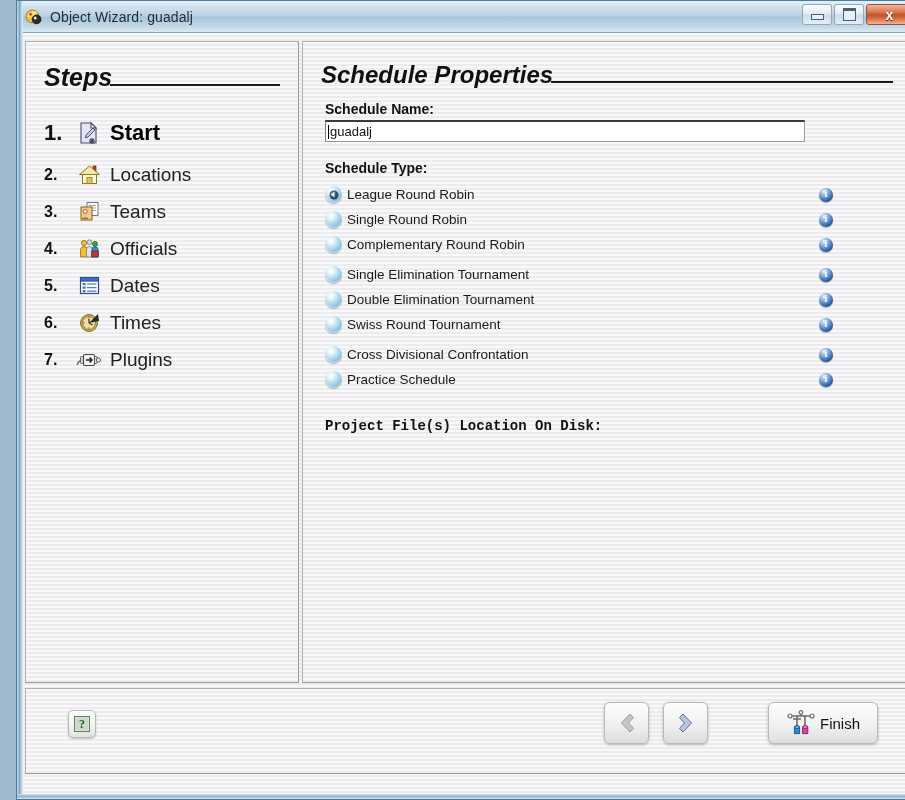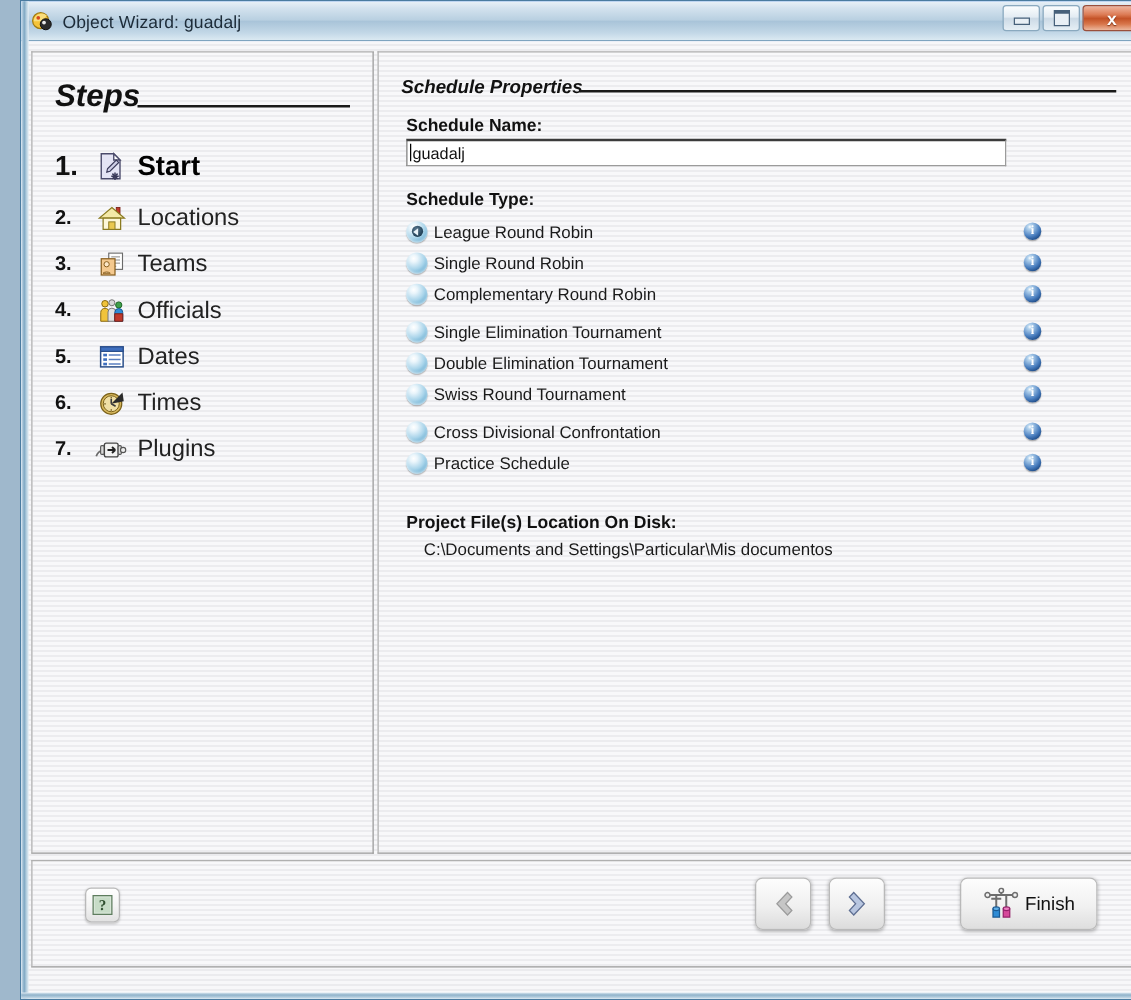--- a/index.html
+++ b/index.html
@@ -160,21 +160,21 @@
     margin-bottom: 6px;
   }
   .hdr-text {
     font-size: 25px;
     font-weight: bold;
     color: #111;
     line-height: 1.05;
     white-space: nowrap;
     font-style: italic;
   }
-  .hdr-text.small { font-size: 15px; }
+  .hdr-text.small { font-size: 24px; }
   .hdr-rule {
     flex: 1;
     height: 0;
     border-bottom: 2px solid #1a1a1a;
     margin-bottom: 4px;
     margin-left: -2px;
   }
 
   
   .steps {
@@ -298,21 +298,21 @@
   .info-icon::after {
     content: "i";
     color: #fff;
     font-size: 10px;
     font-weight: bold;
     font-family: "Liberation Serif", serif;
     line-height: 1;
     margin-top: -1px;
   }
 
-  .disk-label { margin-top: 26px; }
+  .disk-label { margin-top: 26px; font-family: Liberation Mono, monospace; }
   .disk-path {
     font-size: 13.5px;
     color: #1a1a1a;
     margin: 7px 0 0 18px;
   }
 
   
   .bottombar {
     margin-top: 5px;
     height: 86px;
@@ -606,21 +606,20 @@
 
           <div class="radio-row">
             <span class="radio"></span>
             <span class="radio-text">Practice Schedule</span>
             <span class="info-icon"></span>
           </div>
 
         </div>
 
         <div class="field-label disk-label">Project File(s) Location On Disk:</div>
-        <div class="disk-path">C:\Documents and Settings\Particular\Mis documentos</div>
 
       </div>
     </div>
 
     <div class="bottombar">
 
       <div class="help-btn">
         <span>
           <svg width="18" height="18" viewBox="0 0 18 18">
             <rect x="1.5" y="1.5" width="15" height="15" fill="#d7e6d7" stroke="#5e7d5e" stroke-width="1"></rect>

